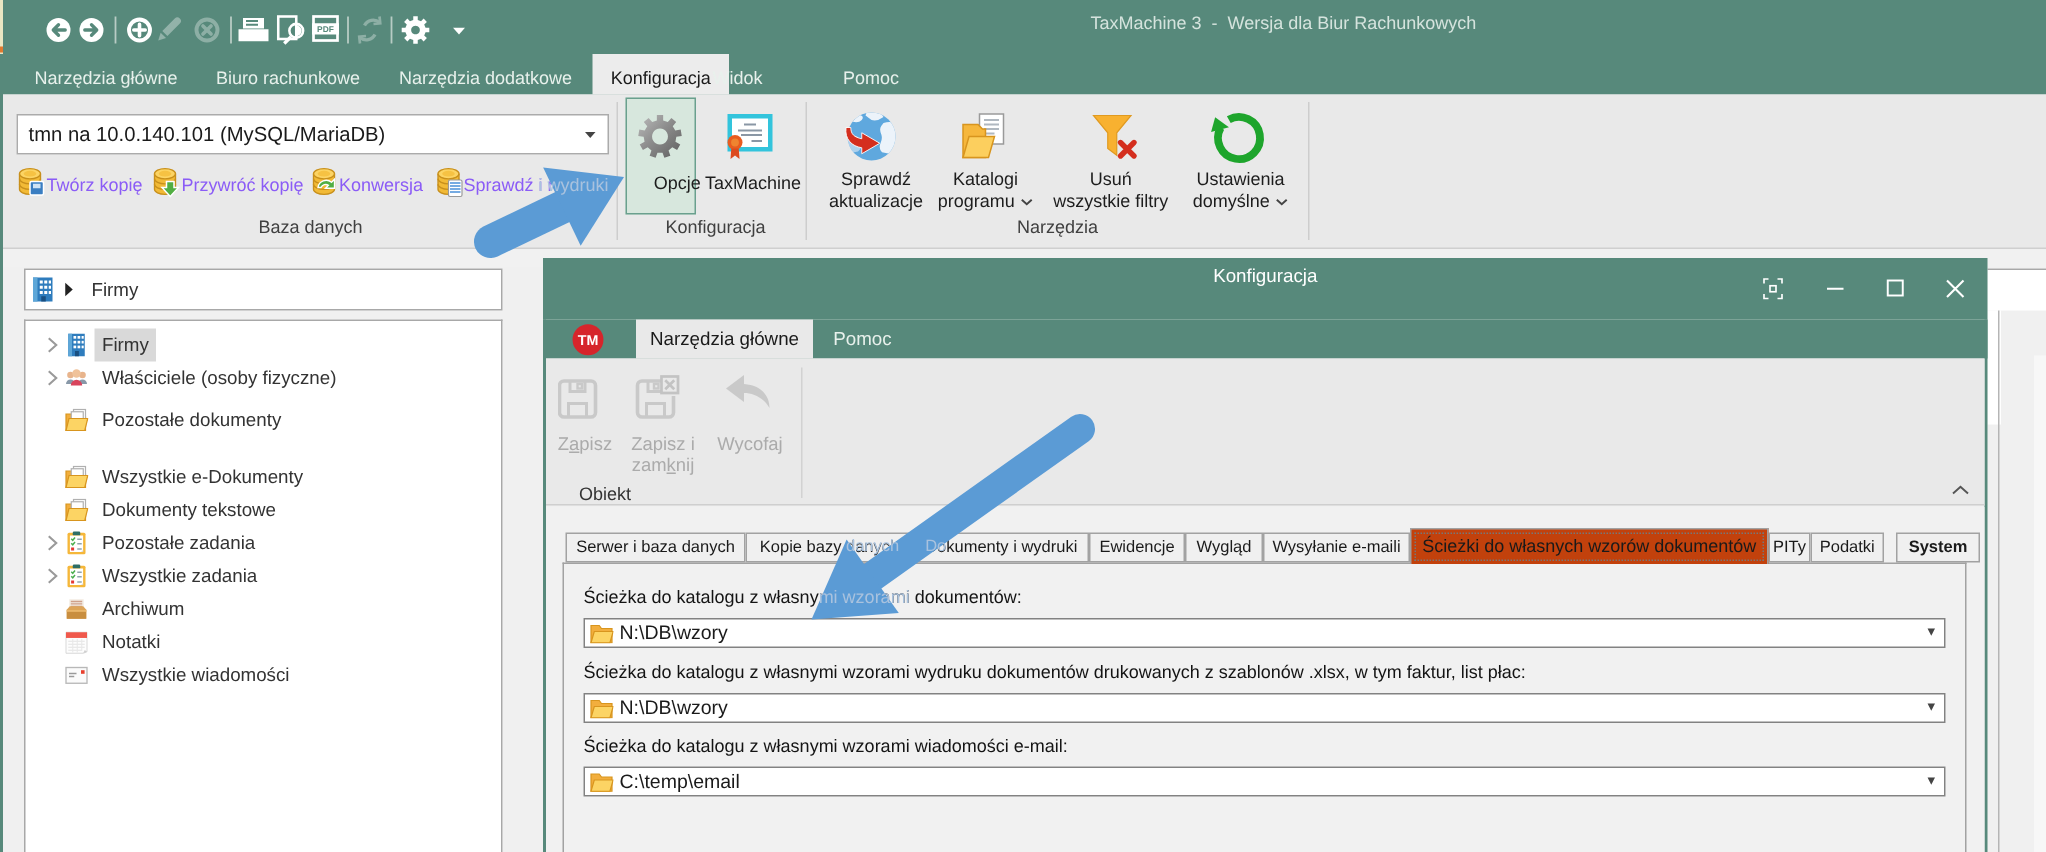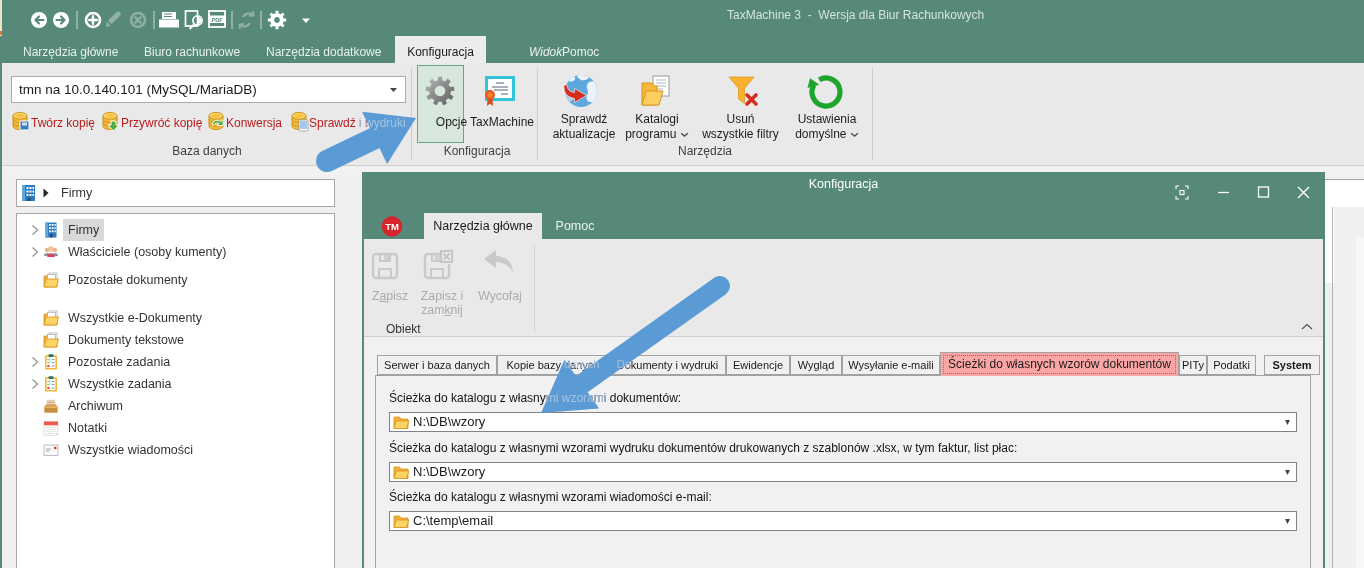--- a/index.html
+++ b/index.html
@@ -11,21 +11,21 @@
 #leftedge-y { left:0; top:0; width:2px; height:36px; background:#eae6c3; }
 #leftedge-t { left:0; top:36px; width:2px; height:532px; background:#57897b; }
 #title { left:727px; top:8px; white-space:nowrap; color:rgba(235,243,239,.85); font-size:12px; }
 
 .mtab { top:41px; height:22px; color:#e8f1ec; font-size:12px; line-height:22px; white-space:nowrap; }
 #ktab { left:395px; top:36px; width:91px; height:27px; background:#ececec; }
 #ktabtxt { left:395px; top:41px; width:91px; text-align:center; font-size:12px; line-height:22px; color:#1a1a1a; }
 
 #ribbon { left:2px; top:63px; width:1362px; height:103px; background:#e9e9e9; border-bottom:1px solid #cfcfcf; }
 #combo1m { left:11px; top:76px; width:395px; height:27px; background:#fff; border:1px solid #ababab; font-size:13.5px; line-height:25px; color:#1a1a1a; padding-left:7px; }
-.rbtn { top:112px; height:22px; font-size:12px; line-height:22px; color:#b91c1c; white-space:nowrap; }
+.rbtn { top:112px; height:22px; font-size:12px; line-height:22px; color:#8b5cf6; white-space:nowrap; }
 .glabel { top:144px; height:16px; font-size:12px; color:#404040; text-align:center; }
 .vsep { top:68px; width:1px; height:92px; background:#cdcdcd; }
 #opcje { left:417px; top:65px; width:47px; height:78px; background:#d7e7dd; border:1px solid #6aa08e; }
 .big-btn-label { font-size:12px; color:#1d1d1d; text-align:center; line-height:15px; }
 
 #strip1 { left:2px; top:167px; width:1362px; height:11px; background:#f1f1f1; }
 
 #treehdr { left:16px; top:179px; width:319px; height:28px; background:#fff; border:1px solid #a8a8a8; }
 #treebox { left:16px; top:213px; width:319px; height:355px; background:#fff; border:1px solid #a8a8a8; border-bottom:none; }
 .trow { position:absolute; left:0; width:317px; height:22px; font-size:12.5px; color:#333; }
@@ -108,21 +108,21 @@
 
   <path fill="#fff" fill-rule="evenodd" d="M275.5,10.8 L278.5,10.8 L278.5,13.3 L280.7,14.2 L282.4,12.4 L284.6,14.6 L282.8,16.3 L283.7,18.5 L286.2,18.5 L286.2,21.5 L283.7,21.5 L282.8,23.7 L284.6,25.4 L282.4,27.6 L280.7,25.8 L278.5,26.7 L278.5,29.2 L275.5,29.2 L275.5,26.7 L273.3,25.8 L271.6,27.6 L269.4,25.4 L271.2,23.7 L270.3,21.5 L267.8,21.5 L267.8,18.5 L270.3,18.5 L271.2,16.3 L269.4,14.6 L271.6,12.4 L273.3,14.2 L275.5,13.3 Z M277,17.1 a2.9,2.9 0 1 0 0.001,0 Z"></path>
 
   <path d="M302 18.5 l8 0 -4 4.5 Z" fill="#fff"></path>
 </svg>
 <div class="abs mtab" style="left:23px;">Narzędzia główne</div>
 <div class="abs mtab" style="left:144px;">Biuro rachunkowe</div>
 <div class="abs mtab" style="left:266px;">Narzędzia dodatkowe</div>
 <div class="abs" id="ktab"></div>
 <div class="abs" id="ktabtxt">Konfiguracja</div>
-<div class="abs mtab" style="left:529px;font-style:italic;">Widok</div>
+<div class="abs mtab" style="left:475px;">Widok</div>
 <div class="abs mtab" style="left:562px;">Pomoc</div>
 
 <div class="abs" id="ribbon"></div>
 <div class="abs" id="opcje"></div>
 <div class="abs" id="combo1m">tmn na 10.0.140.101 (MySQL/MariaDB)</div>
 <svg class="abs" id="ribbonicons" style="left:0; top:63px;" width="900" height="103" viewBox="0 0 900 103">
 
   <path d="M390 25 l7 0 -3.5 4 Z" fill="#444"></path>
   <defs>
     <g id="coins">
@@ -267,21 +267,21 @@
         <path d="M5.5 3.5 l5 4.5 -5 4.5" fill="none" stroke="#9a9a9a" stroke-width="1.4"></path>
       </svg>
       <svg class="ticon" viewBox="0 0 16 16">
         <circle cx="4" cy="6" r="2.2" fill="#e8b48c"></circle>
         <path d="M1 12 a3 3 0 0 1 6 0 Z" fill="#8898a8"></path>
         <circle cx="12" cy="6" r="2.2" fill="#e8b48c"></circle>
         <path d="M9 12 a3 3 0 0 1 6 0 Z" fill="#8898a8"></path>
         <circle cx="8" cy="5" r="2.8" fill="#f0c29a"></circle>
         <path d="M4.2 13 a3.8 3.8 0 0 1 7.6 0 Z" fill="#d8445c"></path>
       </svg>
-      <span class="tlabel">Właściciele (osoby kumenty)</span>
+      <span class="tlabel">Właściciele (osoby fizyczne)</span>
     </div>
   <div class="trow" style="top:55px;">
       <svg class="ticon" viewBox="0 0 16 16">
         <path d="M1 4 h5 l1.5 2 H14 v9 H1 Z" fill="#f2ae3d" stroke="#d8951e" stroke-width="0.8"></path>
         <rect x="6" y="1" width="8" height="11" fill="#fff" stroke="#b0b0b0" stroke-width="0.8"></rect>
         <rect x="4.5" y="2.5" width="8" height="10" fill="#fff" stroke="#b0b0b0" stroke-width="0.8"></rect>
         <path d="M1 15 l2 -8 h12.5 l-2 8 Z" fill="#fcd464" stroke="#d8951e" stroke-width="0.8"></path>
       </svg>
       <span class="tlabel">Pozostałe dokumenty</span>
     </div>
@@ -433,21 +433,21 @@
   <div class="dtab" style="left:247px; width:117px;">Dokumenty i wydruki</div>
   <div class="dtab" style="left:364px; width:64px;">Ewidencje</div>
   <div class="dtab" style="left:428px; width:52px;">Wygląd</div>
   <div class="dtab" style="left:480px; width:98px;">Wysyłanie e-maili</div>
   <div class="dtab" style="left:817px; width:28px;">PITy</div>
   <div class="dtab" style="left:845px; width:49px;">Podatki</div>
   <div class="dtab" style="left:902px; width:56px;font-weight:bold;">System</div>
 
   <div style="position:absolute; left:13px; top:203px; width:936px; height:193px; border:1px solid #a2a2a2; border-bottom:none;"></div>
 
-  <div class="dtab" style="left:578px; top:180px; width:239px; height:24px; background:#fca5a5; border-bottom:none; line-height:22px; font-size:12px;">Ścieżki do własnych wzorów dokumentów</div>
+  <div class="dtab" style="left:578px; top:180px; width:239px; height:24px; background:#c2410c; border-bottom:none; line-height:22px; font-size:12px;">Ścieżki do własnych wzorów dokumentów</div>
   <div style="position:absolute; left:581px; top:183px; width:233px; height:19px; border:1px dotted #777;"></div>
 
   <div class="dlabel" style="top:219px;">Ścieżka do katalogu z własnymi wzorami dokumentów:</div>
   <div class="dcombo" style="top:240px;">
       <svg class="cfold" viewBox="0 0 16 14">
         <path d="M1 2 h5.5 l1.5 2 H15 v9.5 H1 Z" fill="#f2ae3d" stroke="#d8951e" stroke-width="0.8"></path>
         <path d="M1 13.5 l2.2 -7.5 h12.6 l-2.2 7.5 Z" fill="#fcd464" stroke="#d8951e" stroke-width="0.8"></path>
       </svg>
       <span class="ctext">N:\DB\wzory</span>
       <span class="carr">▾</span>

